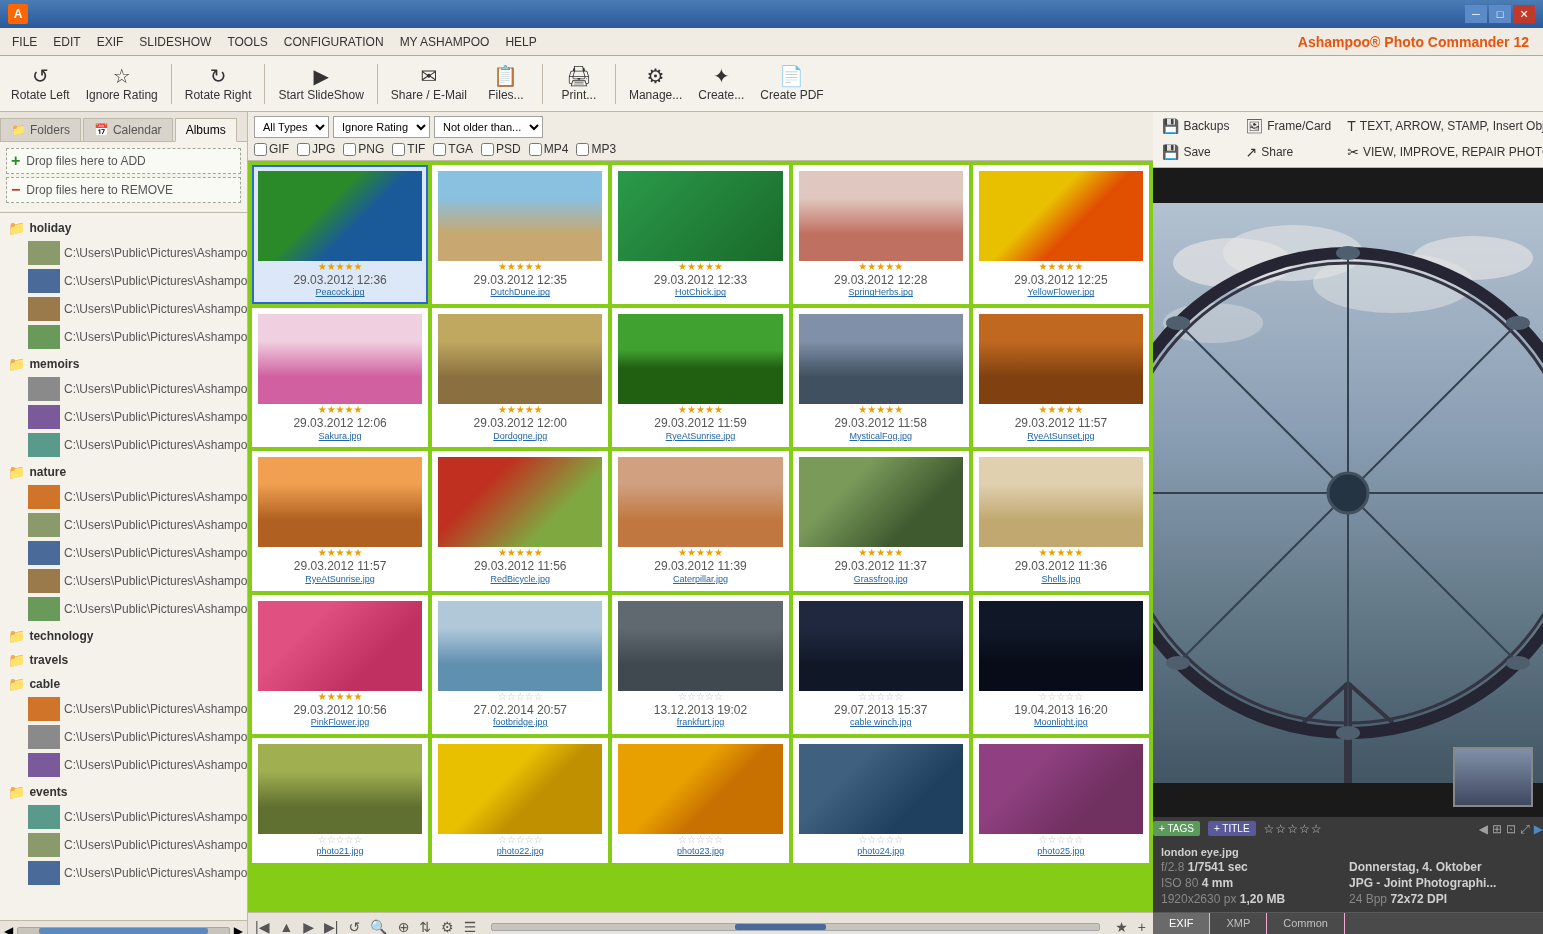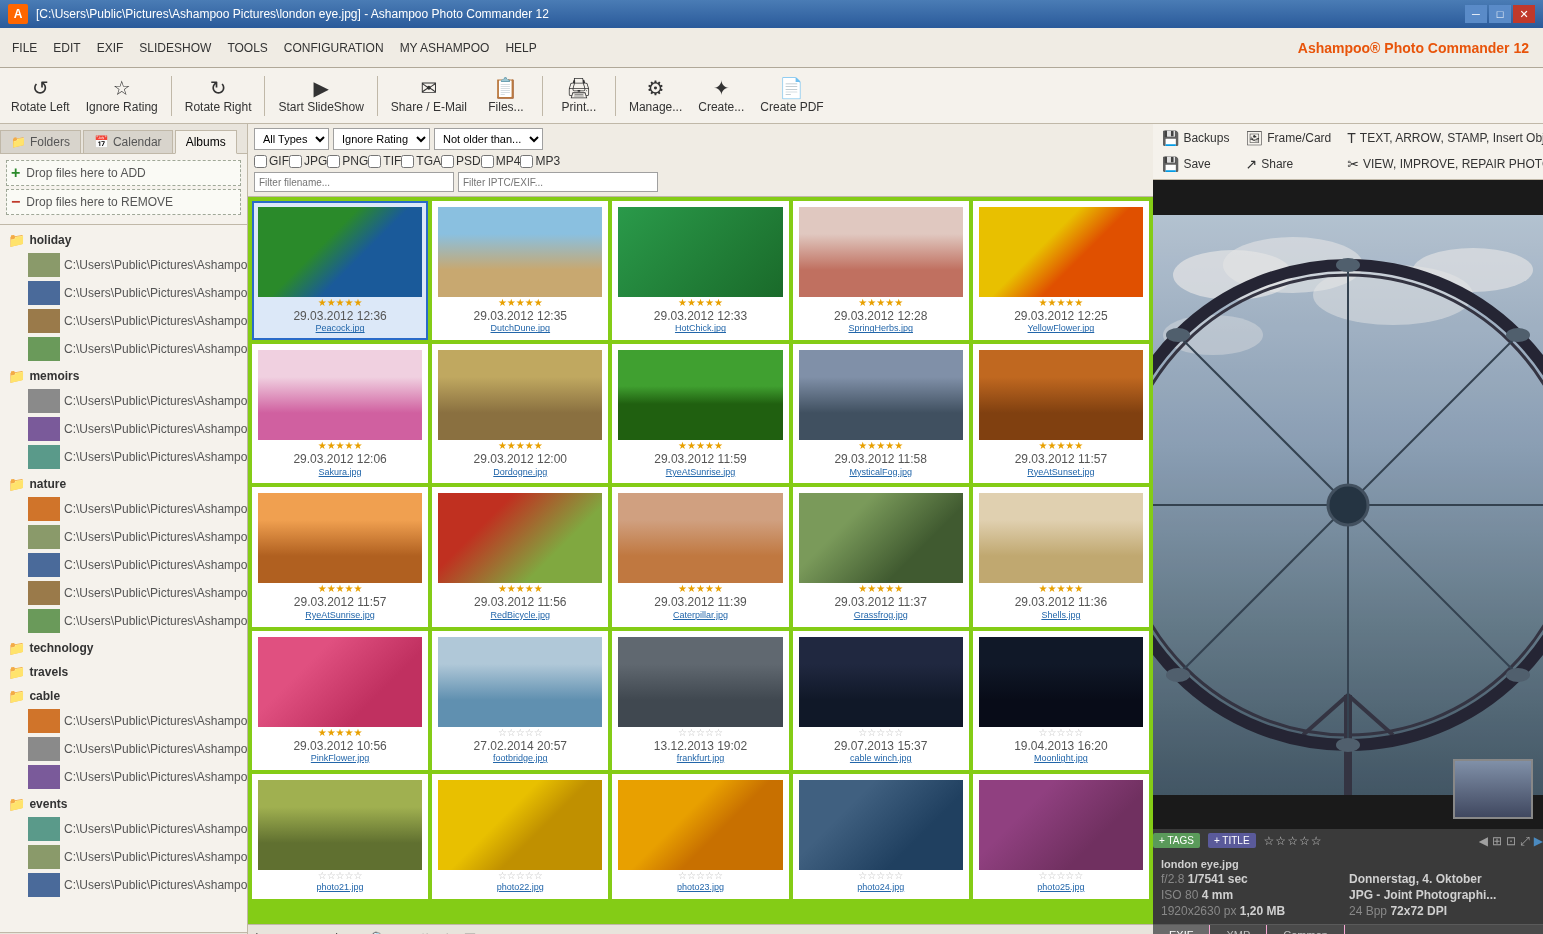--- a/index.html
+++ b/index.html
@@ -18,21 +18,21 @@
     }
     #titlebar .app-icon { width: 20px; height: 20px; background: #ff6600; border-radius: 2px; display: flex; align-items: center; justify-content: center; color: white; font-weight: bold; font-size: 10px; }
     #titlebar .title { font-size: 12px; }
     #titlebar .win-controls { display: flex; gap: 2px; }
     #titlebar .win-btn { width: 22px; height: 18px; background: #5a8bc8; border: none; color: white; cursor: pointer; display: flex; align-items: center; justify-content: center; font-size: 11px; }
     #titlebar .win-btn.close { background: #c0392b; }
 
     
     #menubar {
       background: #f0ece4;
-      height: 40px;
+      height: 28px;
       display: flex;
       align-items: center;
       border-bottom: 1px solid #b0a898;
       padding: 0 4px;
     }
     #menubar .menu-item {
       padding: 2px 8px;
       cursor: pointer;
       color: #333;
       font-size: 12px;
@@ -226,21 +226,21 @@
       height: 22px;
       font-size: 11px;
       border: 1px solid #a0a0a0;
       background: white;
       padding: 0 4px;
       cursor: pointer;
     }
     .filter-row2 {
       display: flex;
       align-items: center;
-      gap: 0;
+      gap: 8px;
       flex-wrap: wrap;
     }
     .cb-label { display: flex; align-items: center; gap: 2px; font-size: 10px; color: #333; cursor: pointer; }
     .filter-row3 { display: flex; gap: 4px; }
     .filter-input {
       height: 20px;
       font-size: 10px;
       border: 1px solid #a0a0a0;
       padding: 0 4px;
       background: white;
@@ -416,21 +416,20 @@
     .mini-thumb { position: absolute; bottom: 10px; right: 10px; width: 80px; height: 60px; border: 2px solid #888; }
   </style>
 </head>
 <body>
 
 <div id="titlebar">
   <div style="display:flex;align-items:center;gap:8px;">
     <div class="app-icon">
         <span>A</span>
       </div>
-    <span class="title">[C:\Users\Public\Pictures\Ashampoo Pictures\london eye.jpg] - Ashampoo Photo Commander 12</span>
   </div>
   <div class="win-controls">
     <button class="win-btn">─</button>
     <button class="win-btn">□</button>
     <button class="win-btn close">✕</button>
   </div>
 </div>
 
 <div id="menubar">
   <span class="menu-item">FILE</span>
@@ -700,24 +699,20 @@
           </label>
         <label class="cb-label">
             <input type="checkbox" style=""> 
             <span>MP4</span>
           </label>
         <label class="cb-label">
             <input type="checkbox" style=""> 
             <span>MP3</span>
           </label>
       </div>
-      <div class="filter-row3">
-        <input class="filter-input" style="width: 200px;" placeholder="Filter filename...">
-        <input class="filter-input" style="width: 200px;" placeholder="Filter IPTC/EXIF...">
-      </div>
     </div>
 
     <div id="photo-grid-container">
       <div id="photo-grid">
           <div class="photo-cell selected">
             <div class="photo-thumb-area">
               <div class="thumb-color tc-peacock"></div>
             </div>
             <div class="photo-stars">★★★★★</div>
             <div class="photo-date">29.03.2012 12:36</div>

